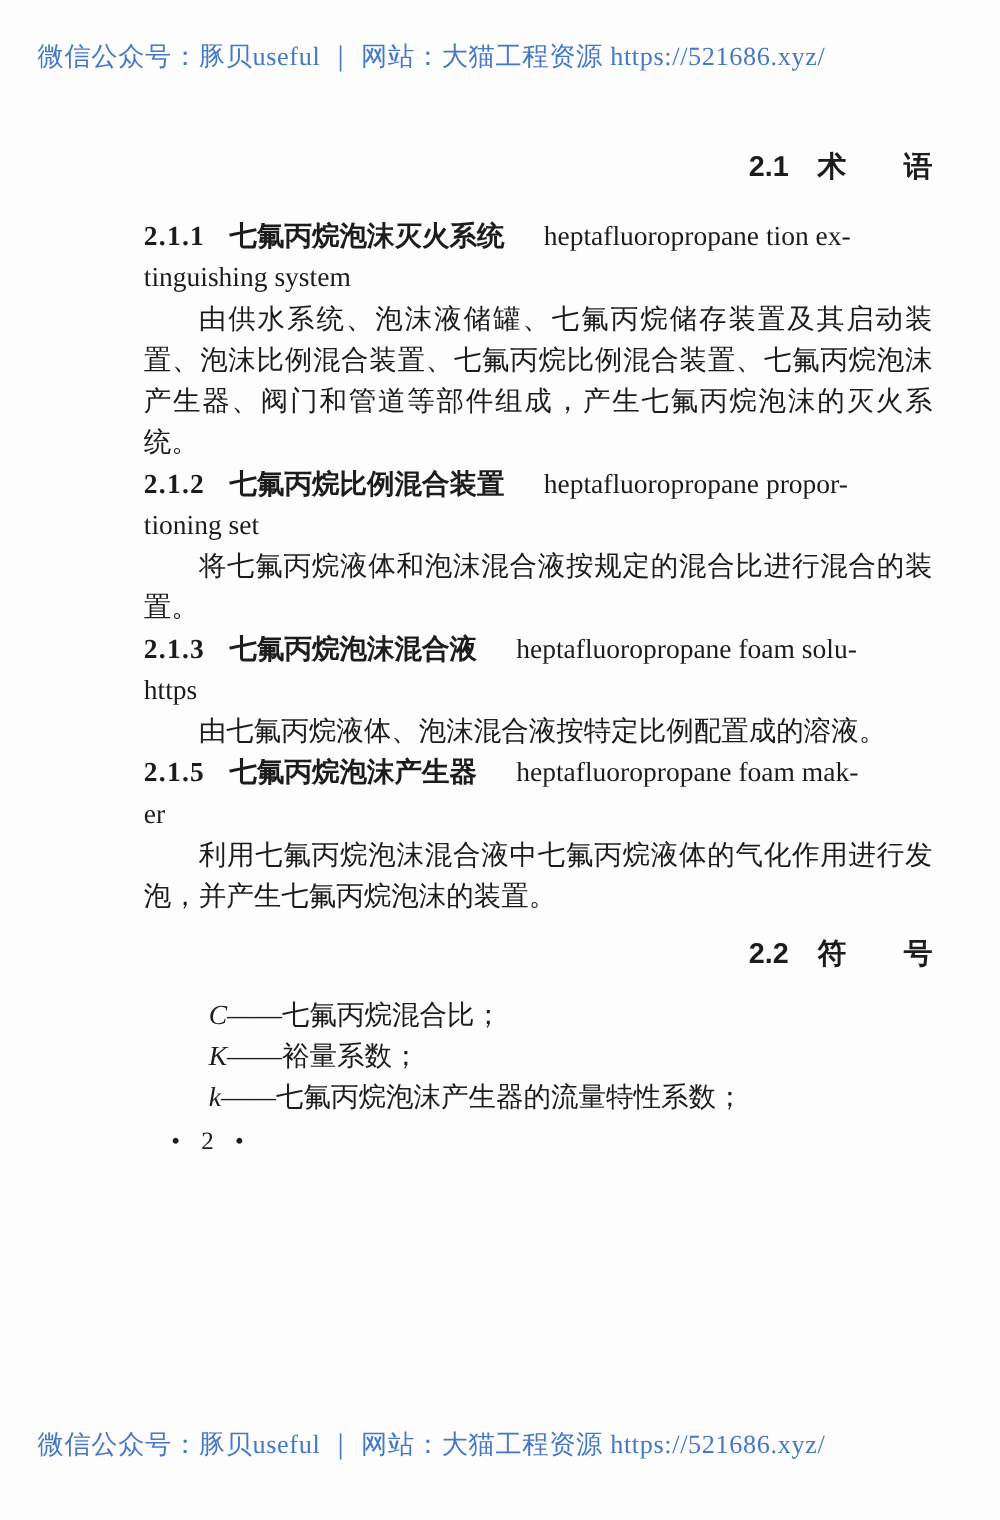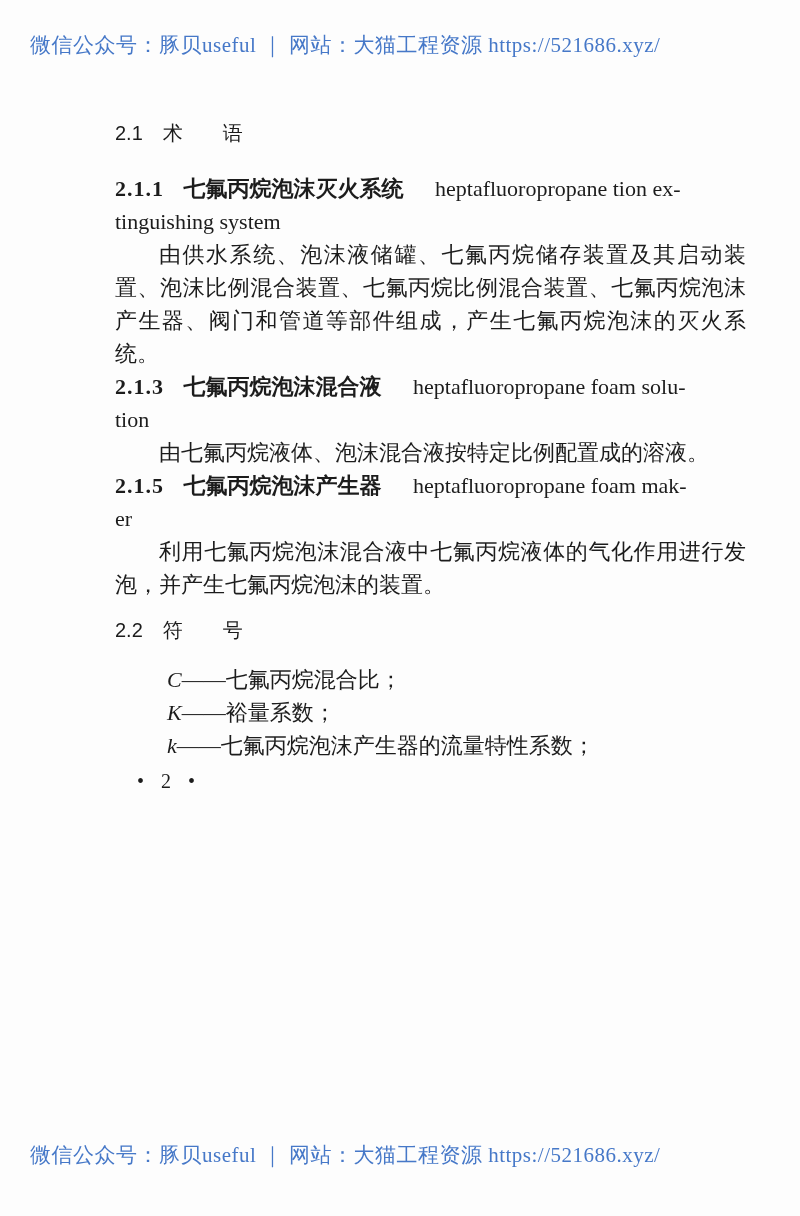--- a/index.html
+++ b/index.html
@@ -40,24 +40,24 @@
   .chapter-title {
     margin: 104px 0 0 0;
     text-align: center;
     font-family: "Liberation Sans", "DejaVu Sans", sans-serif;
     font-weight: bold;
     font-size: 30px;
     line-height: 40px;
     letter-spacing: 2px;
   }
   .section-heading {
-    text-align: left;
+    text-align: right;
     font-family: "Liberation Sans", "DejaVu Sans", sans-serif;
-    font-weight: normal;
-    font-size: 20px;
+    font-weight: bold;
+    font-size: 23px;
     line-height: 30px;
   }
   .section-heading.first { margin: 58px 0 24px 0; }
   .section-heading.second { margin: 14px 0 18px 0; }
 
   .term-heading {
     font-size: 22px;
     line-height: 33px;
     text-align: left;
   }
@@ -122,28 +122,37 @@
     <div>
       <div class="term-heading">
         <span class="term-num">2.1.1</span>
         <span class="term-zh">七氟丙烷泡沫灭火系统</span>
         <span class="term-en">heptafluoropropane tion ex-</span>
       </div>
       <div class="term-en2">tinguishing system</div>
       <p class="def">由供水系统、泡沫液储罐、七氟丙烷储存装置及其启动装置、泡沫比例混合装置、七氟丙烷比例混合装置、七氟丙烷泡沫产生器、阀门和管道等部件组成，产生七氟丙烷泡沫的灭火系统。</p>
     </div>
 
+    <div>
+      <div class="term-heading">
+        <span class="term-num">2.1.2</span>
+        <span class="term-zh">七氟丙烷比例混合装置</span>
+        <span class="term-en">heptafluoropropane propor-</span>
+      </div>
+      <div class="term-en2">tioning set</div>
+      <p class="def">将七氟丙烷液体和泡沫混合液按规定的混合比进行混合的装置。</p>
+    </div>
 
     <div>
       <div class="term-heading">
         <span class="term-num">2.1.3</span>
         <span class="term-zh">七氟丙烷泡沫混合液</span>
         <span class="term-en">heptafluoropropane foam solu-</span>
       </div>
-      <div class="term-en2">tion</div>
+      <div class="term-en2">https</div>
       <p class="def">由七氟丙烷液体、泡沫混合液按特定比例配置成的溶液。</p>
     </div>
 
 
     <div>
       <div class="term-heading">
         <span class="term-num">2.1.5</span>
         <span class="term-zh">七氟丙烷泡沫产生器</span>
         <span class="term-en">heptafluoropropane foam mak-</span>
       </div>

